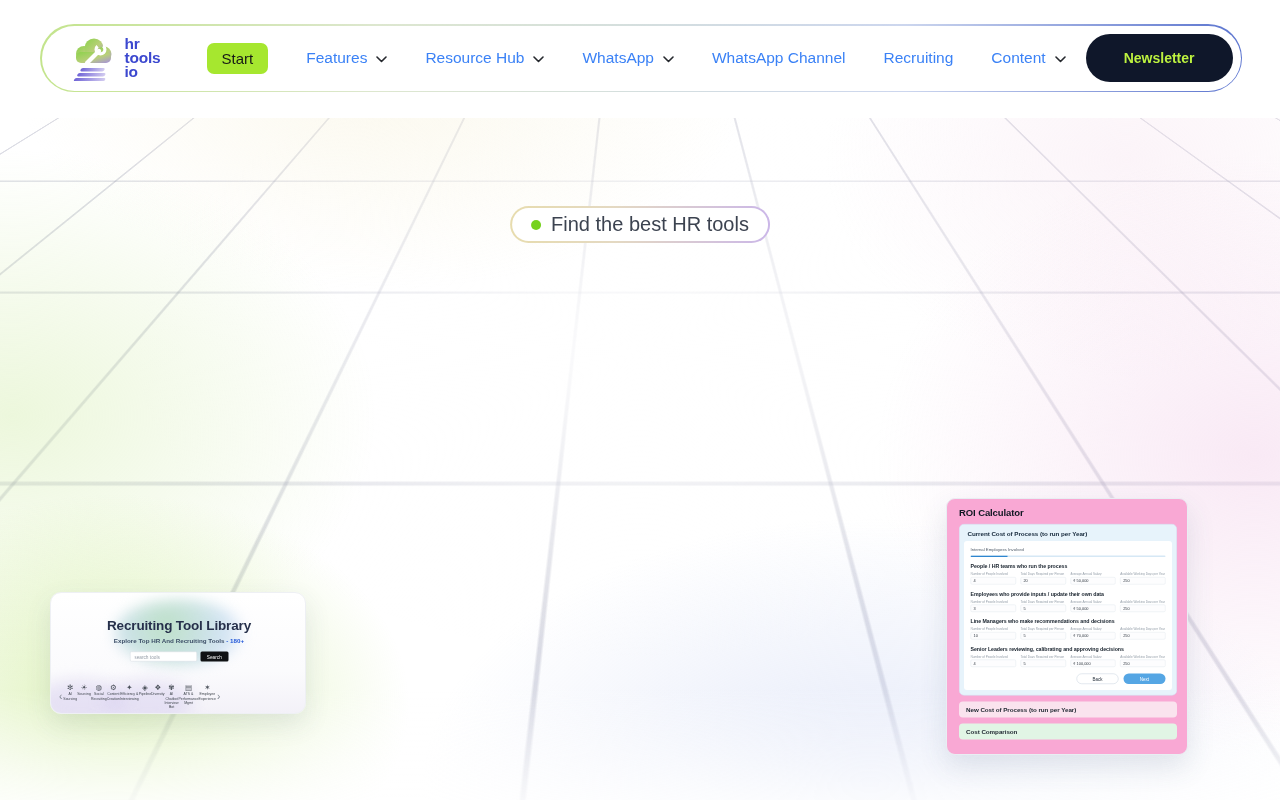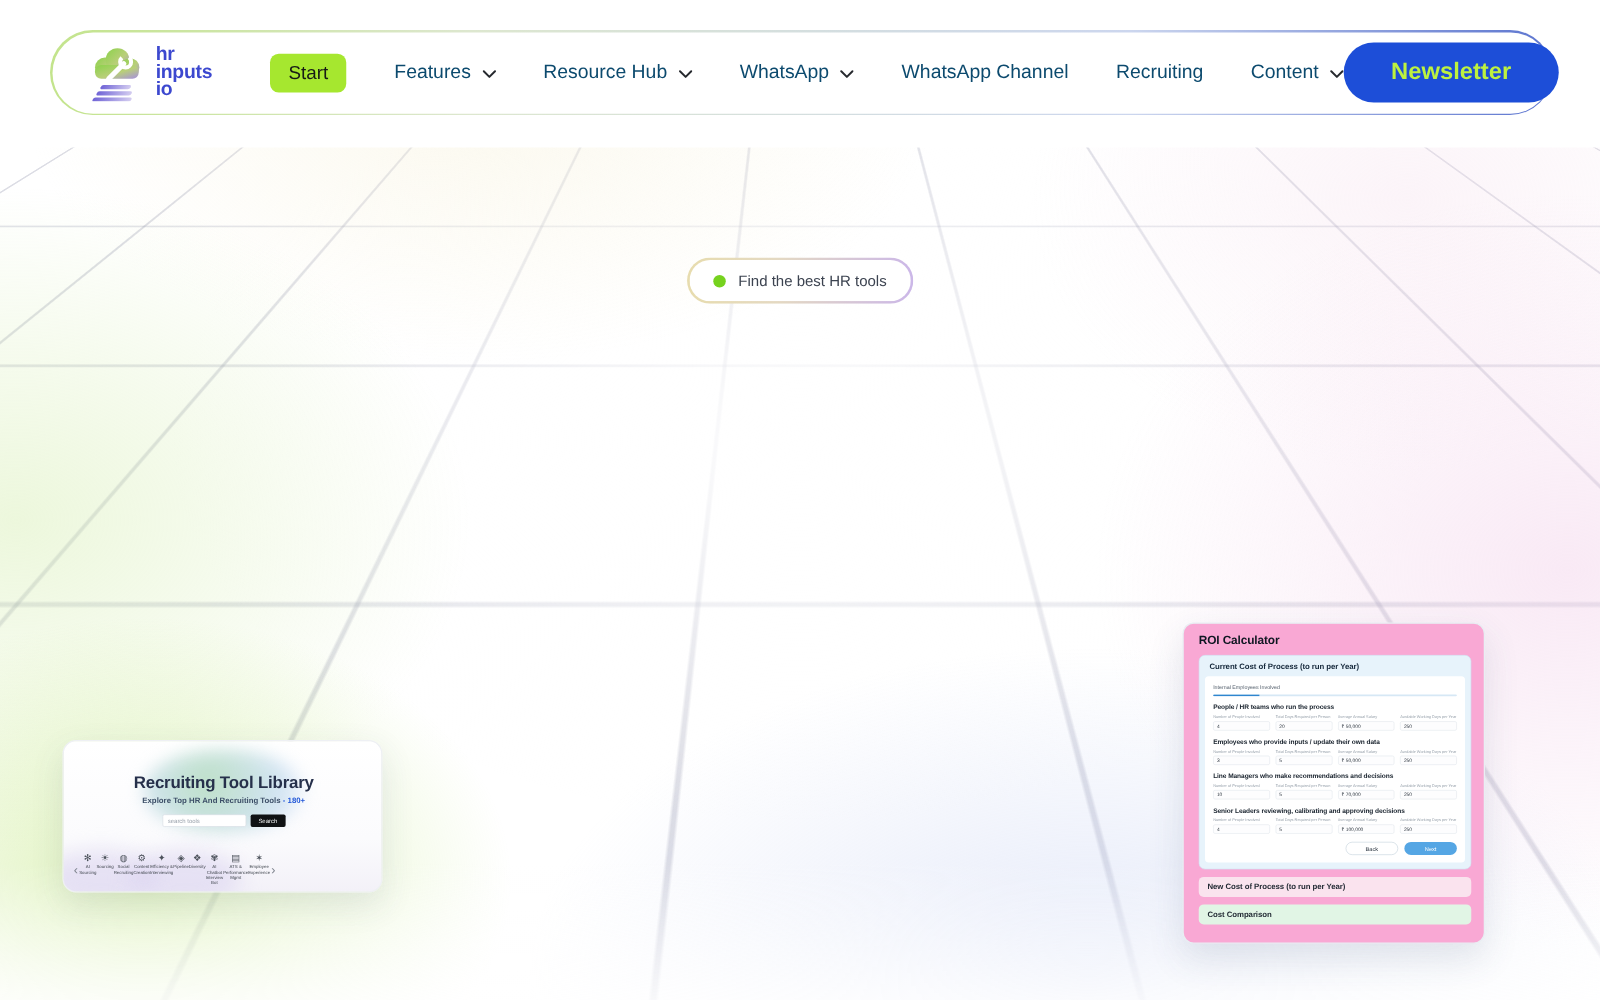--- a/index.html
+++ b/index.html
@@ -34,34 +34,34 @@
   .navbar-border { position:absolute; left:40px; right:38px; top:24px; height:68px;
     border-radius:40px; padding:1.5px;
     background:linear-gradient(90deg,#c3e48c, #dde7cf 28%, #ccd6ee 72%, #5b74cf); }
   .navbar { width:100%; height:100%; background:#fff; border-radius:39px;
     display:flex; align-items:center; padding:0 8px 0 28px; }
   .logo { display:flex; align-items:center; gap:9px; cursor:pointer; }
   .logo-text { font-size:15.5px; font-weight:bold; color:#3c48cf; line-height:.92; letter-spacing:-.2px; }
   .nav-links { display:flex; align-items:center; gap:38px; margin-left:46px; }
   .start-btn { background:#a6e72f; color:#171a16; font-size:15px; font-weight:500;
     padding:7px 15px; border-radius:7px; cursor:pointer; }
-  .nav-link { display:flex; align-items:center; gap:9px; font-size:15.5px; color:#0c4a6e;
+  .nav-link { display:flex; align-items:center; gap:9px; font-size:15.5px; color:#3b82f6;
     font-weight:500; cursor:pointer; white-space:nowrap; }
   .caret { color:#26292e; display:inline-flex; margin-top:2px; }
-  .newsletter-btn { margin-left:auto; background:#1d4ed8; color:#bdf23f; font-size:19px;
+  .newsletter-btn { margin-left:auto; background:#0f172a; color:#bdf23f; font-size:14px;
     font-weight:600; height:48px; padding:0 38px; display:flex; align-items:center;
     border-radius:26px; cursor:pointer; }
 
   
   .badge { position:absolute; top:206px; left:50%; transform:translateX(-50%);
     height:37px; padding:4px 19px; display:flex; align-items:center; gap:10px;
     border-radius:19px; border:2px solid transparent;
     background:linear-gradient(#fff,#fff) padding-box,
                linear-gradient(90deg,#e7dcae,#e4d9c2 40%,#cbb7e8) border-box;
-    font-size:12px; color:#3c4350; }
+    font-size:20px; color:#3c4350; }
   .badge-dot { width:10px; height:10px; border-radius:50%; background:#76d21e; }
 
   
   .card { position:absolute; background:#f9a8d4; overflow:hidden; }
   .scale-half { transform:scale(.5); transform-origin:0 0; position:relative; }
 
   
   .recruiting-card { left:50px; top:592px; width:256px; height:122px; border-radius:11px;
     box-shadow:0 10px 26px rgba(60,70,105,.12); border:1px solid #eef0f4;
     background:linear-gradient(180deg,#ffffff 0%, #fbfbfd 65%, #f3f1f8 100%); cursor:pointer; }
@@ -151,21 +151,21 @@
         <path d="M17 28 L29 16" stroke="#ffffff" stroke-width="4.2" stroke-linecap="round"></path>
         <circle cx="30.5" cy="14.5" r="4.4" fill="none" stroke="#ffffff" stroke-width="3.2" stroke-dasharray="17 6"></circle>
         <g transform="skewX(-24)">
           <rect x="26" y="33" width="24" height="3.4" rx="1.7" fill="url(#lg2)"></rect>
           <rect x="25" y="38" width="28" height="3.4" rx="1.7" fill="url(#lg2)"></rect>
           <rect x="24" y="43" width="31" height="3.4" rx="1.7" fill="url(#lg2)"></rect>
         </g>
       </svg>
       <div class="logo-text">
         <div>hr</div>
-        <div>inputs</div>
+        <div>tools</div>
         <div>io</div>
       </div>
     </div>
 
     <div class="nav-links">
       <a class="start-btn">Start</a>
 
         <a class="nav-link">
           <span>Features</span>
           <span class="caret">

